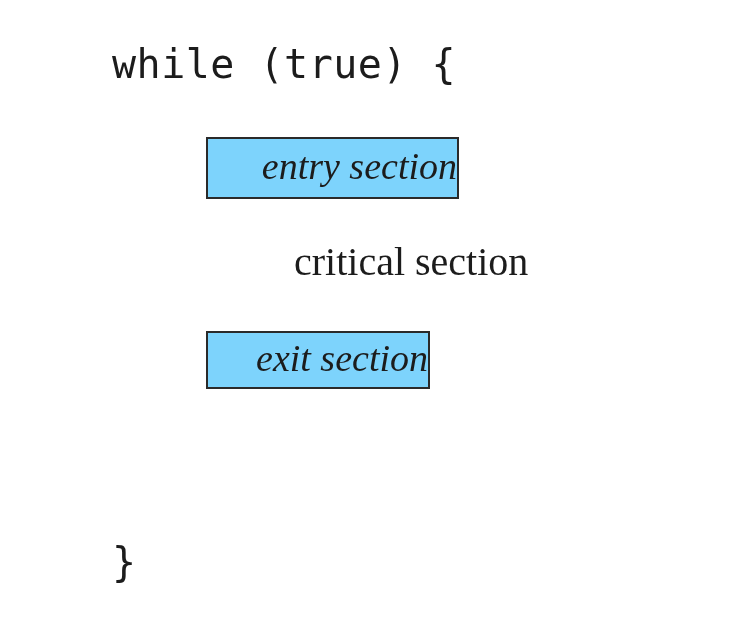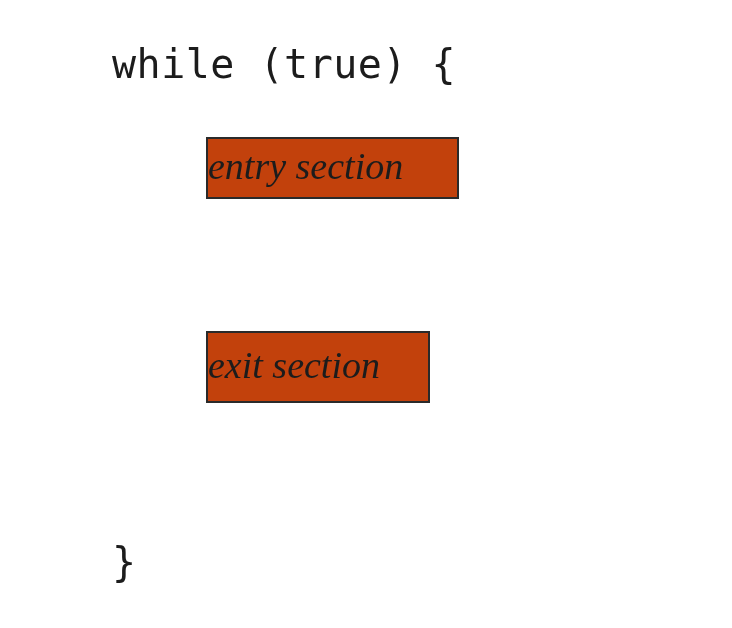--- a/index.html
+++ b/index.html
@@ -45,24 +45,24 @@
     white-space: nowrap;
   }
   .label-critical  { left: 294px; top: 242px; }
   .label-remainder { left: 294px; top: 442px; }
 
   
   .boxed-section {
     position: absolute;
     box-sizing: border-box;
     border: 2px solid #2a2a2a;
-    background: #c2410c;
+    background: #7dd3fc;
     display: flex;
     align-items: center;
-    justify-content: flex-start;
+    justify-content: flex-end;
   }
   .boxed-section .boxed-text {
     font-family: "Liberation Serif", "DejaVu Serif", serif;
     font-style: italic;
     font-size: 38px;
     line-height: 1;
     color: #1c1c1c;
     white-space: nowrap;
     position: relative;
     top: -2px;
@@ -70,34 +70,35 @@
   .box-entry {
     left: 206px;
     top: 137px;
     width: 253px;
     height: 62px;
   }
   .box-exit {
     left: 206px;
     top: 331px;
     width: 224px;
-    height: 72px;
+    height: 58px;
   }
 </style>
 </head>
 <body>
 
 <div class="canvas">
 
   <div class="code-line code-open">while (true) {</div>
 
   <div class="boxed-section box-entry">
     <span class="boxed-text">entry section</span>
   </div>
 
+  <div class="section-label label-critical">critical section</div>
 
   <div class="boxed-section box-exit">
     <span class="boxed-text">exit section</span>
   </div>
 
 
   <div class="code-line code-close">}</div>
 
 </div>
 

